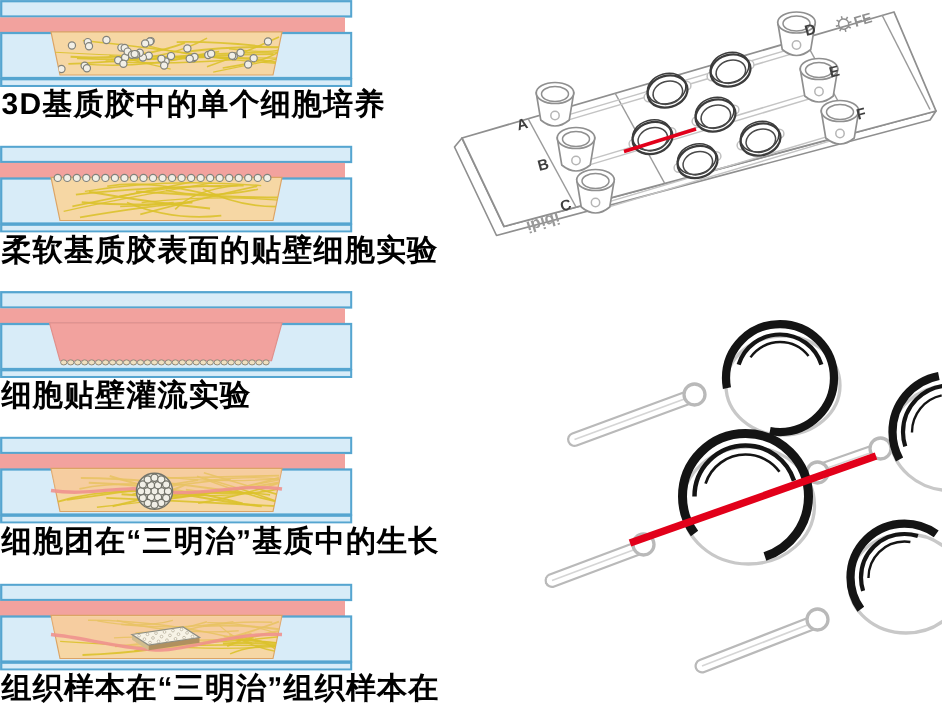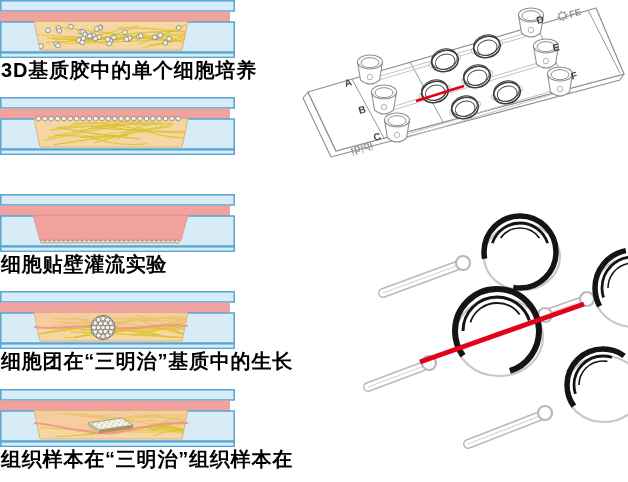--- a/index.html
+++ b/index.html
@@ -148,20 +148,21 @@
           <circle cx="133.75" cy="21.6" r="2.4" fill="#f1efe7" stroke="#82827a" stroke-width="0.8"></circle>
           <circle cx="140.1" cy="21.6" r="2.4" fill="#f1efe7" stroke="#82827a" stroke-width="0.8"></circle>
           <circle cx="146.45" cy="21.6" r="2.4" fill="#f1efe7" stroke="#82827a" stroke-width="0.8"></circle>
           <circle cx="152.8" cy="21.6" r="2.4" fill="#f1efe7" stroke="#82827a" stroke-width="0.8"></circle>
           <circle cx="159.14999999999998" cy="21.6" r="2.4" fill="#f1efe7" stroke="#82827a" stroke-width="0.8"></circle>
           <circle cx="165.5" cy="21.6" r="2.4" fill="#f1efe7" stroke="#82827a" stroke-width="0.8"></circle>
           <circle cx="171.85" cy="21.6" r="2.4" fill="#f1efe7" stroke="#82827a" stroke-width="0.8"></circle>
           <circle cx="178.2" cy="21.6" r="2.4" fill="#f1efe7" stroke="#82827a" stroke-width="0.8"></circle>
         </g>
       </svg>
+    <div class="panel-label">柔软基质胶表面的贴壁细胞实验</div>
   </section>
 
   <section class="panel" style="top:291px">
     <svg class="panel-art" id="art3" viewBox="0 0 235 58">
         <rect x="0.8" y="0.8" width="233.4" height="10.2" fill="#d8ecf8" stroke="#55a5d0" stroke-width="1.5"></rect>
         <rect x="0" y="11.6" width="230" height="10.4" fill="#f2a29e"></rect>
         <rect x="0.8" y="22" width="233.4" height="30" fill="#d8ecf8" stroke="#55a5d0" stroke-width="1.5"></rect>
         <rect x="0.8" y="52.8" width="233.4" height="4.6" fill="#d8ecf8" stroke="#55a5d0" stroke-width="1.5"></rect>
         <defs>
           <clipPath id="clip3">

